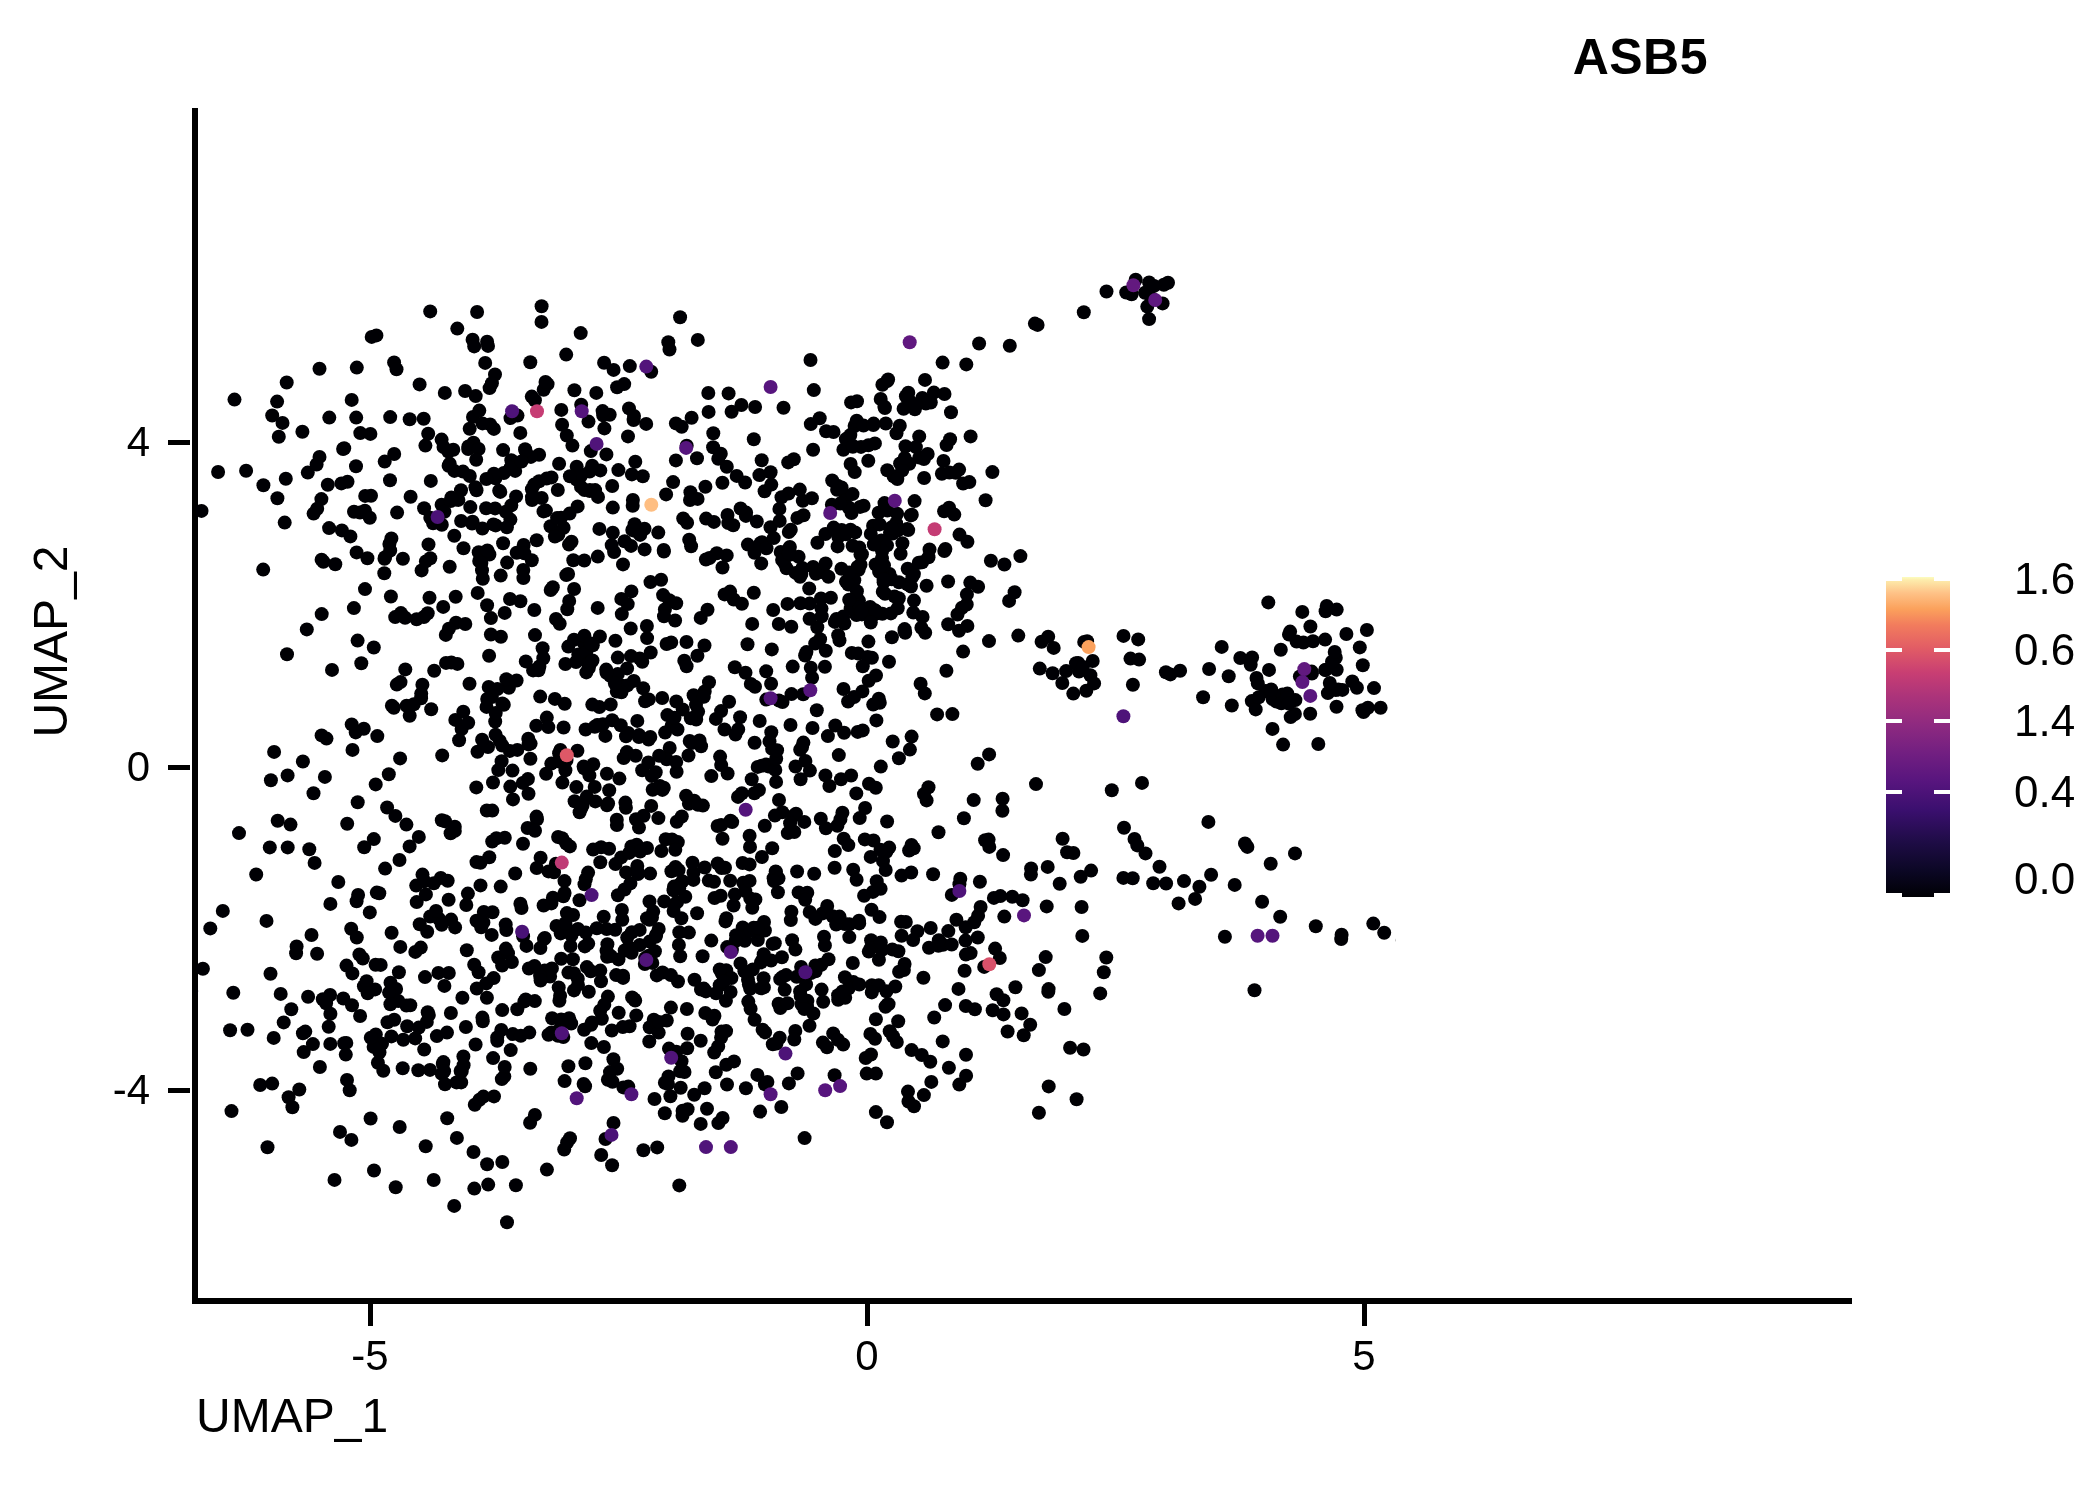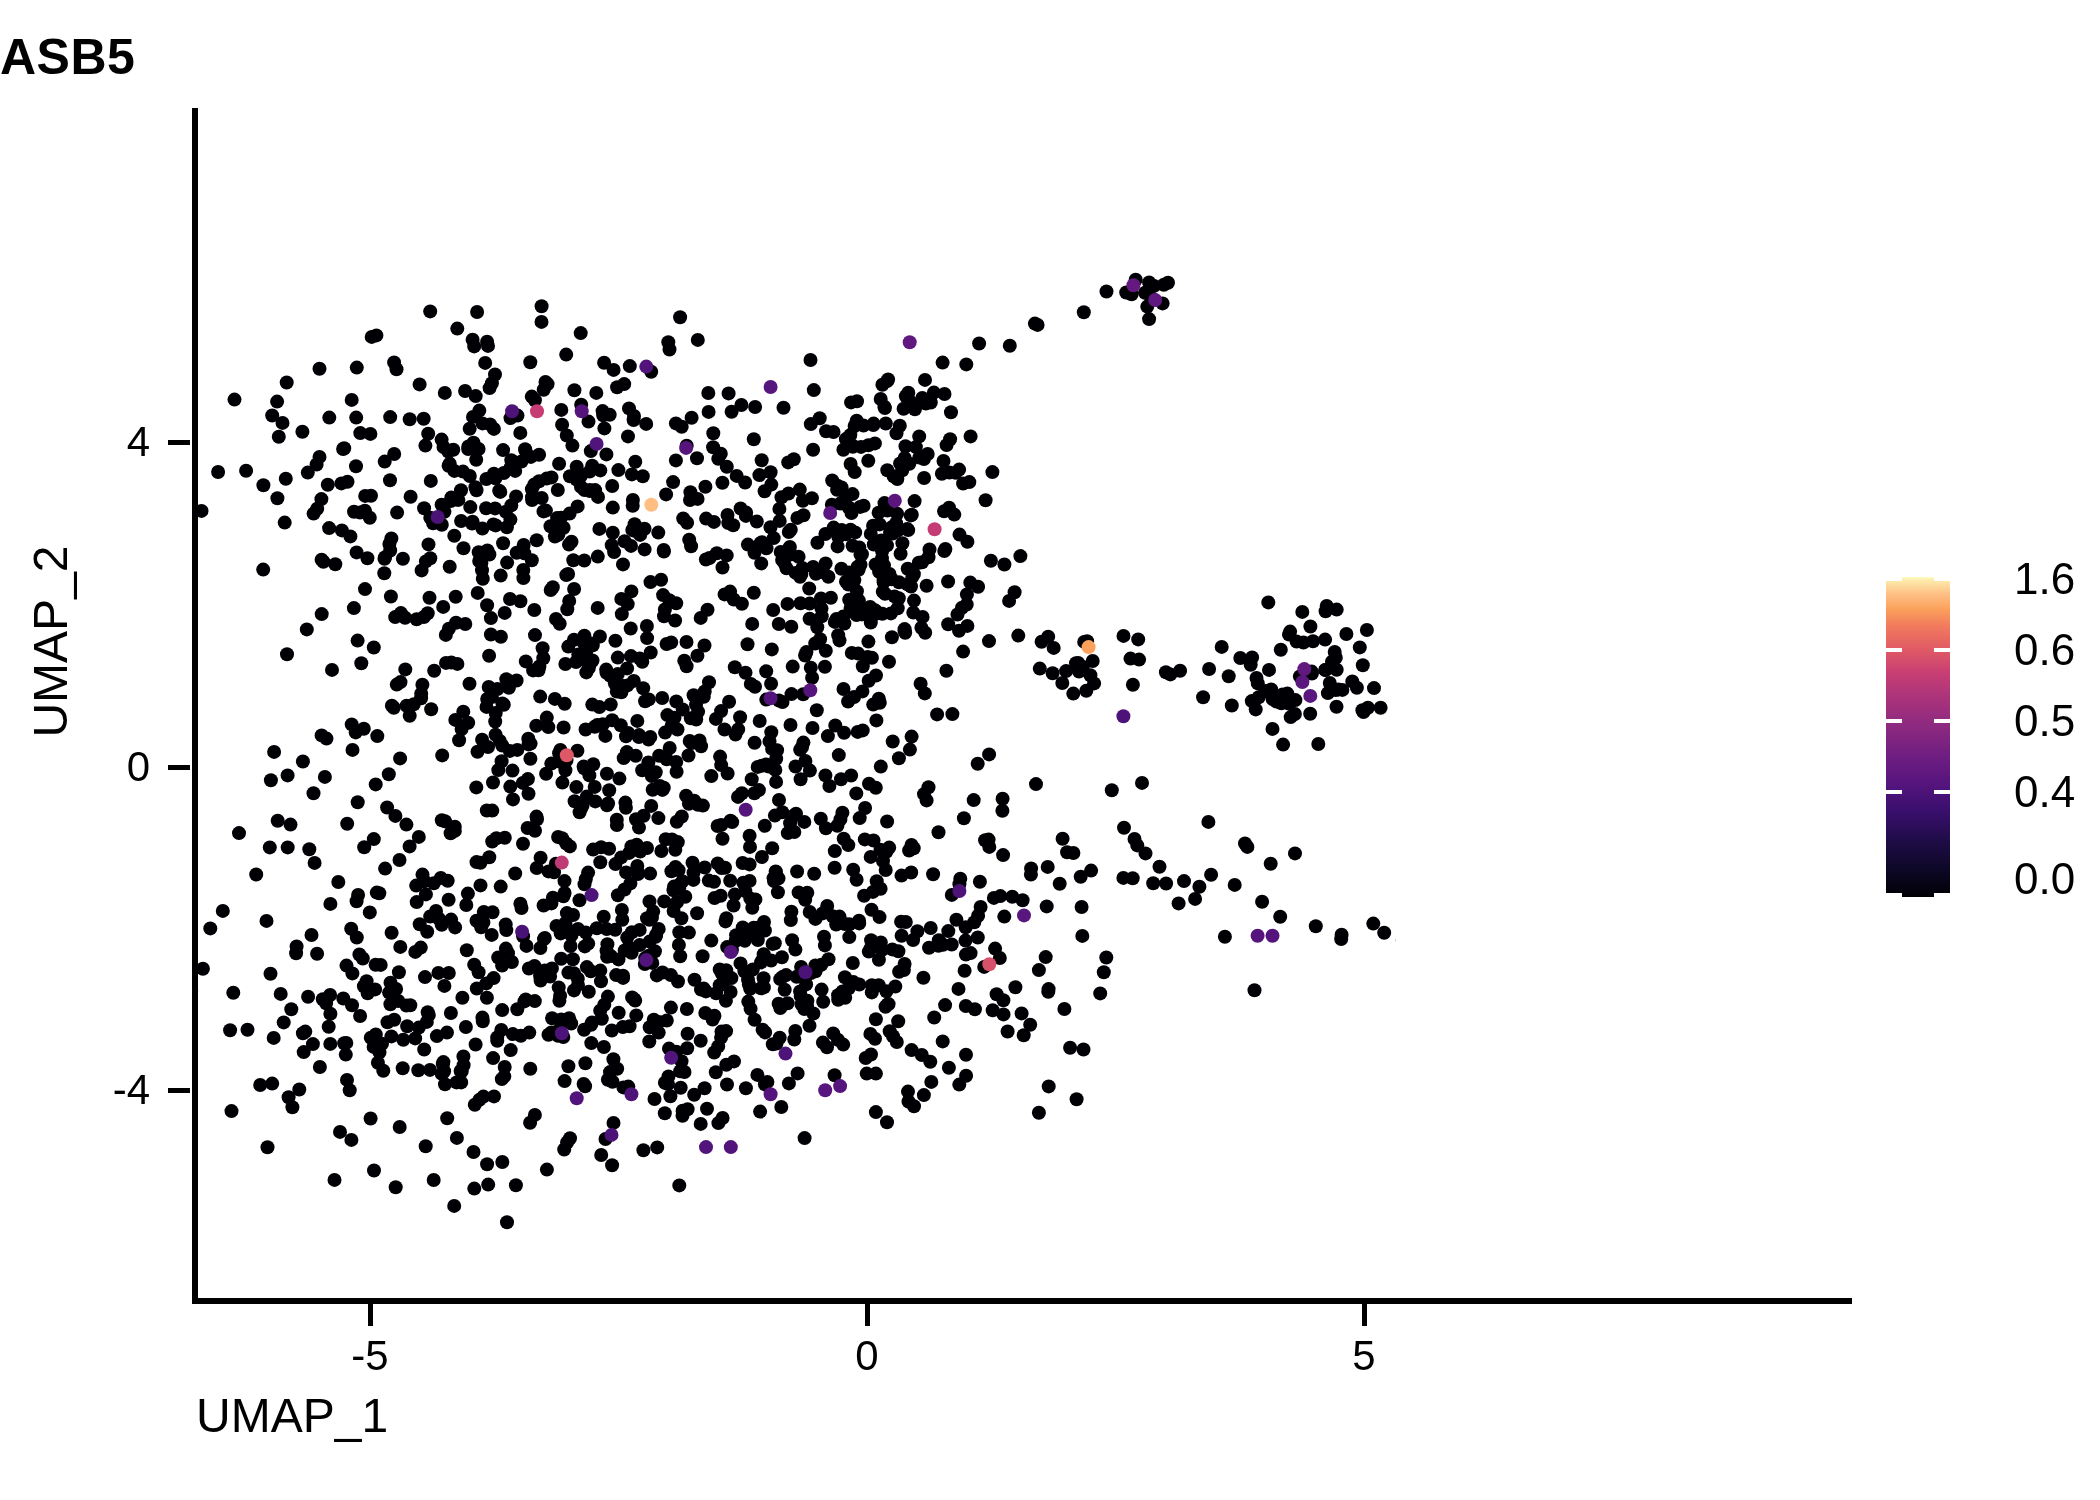--- a/index.html
+++ b/index.html
@@ -3,21 +3,21 @@
 <meta charset="utf-8">
 <style>
   html,body{margin:0;padding:0;background:#ffffff;}
   body{width:2100px;height:1500px;overflow:hidden;
        font-family:"Liberation Sans", sans-serif;color:#000;}
   #root{position:relative;width:2100px;height:1500px;background:#fff;}
 
   
   .title{
     position:absolute;left:0;top:28px;width:1700px;
-    text-align:left;font-size:50px;font-weight:bold;letter-spacing:0.5px;
+    text-align:right;font-size:50px;font-weight:bold;letter-spacing:0.5px;padding-left:8px;
   }
 
   
   #panel{position:absolute;left:196px;top:108px;width:1200px;height:1192px;}
   #scatter{position:absolute;left:0;top:0;width:1200px;height:1192px;}
 
   
   .axis-y{position:absolute;left:192px;top:108px;width:6px;height:1196px;background:#000;}
   .axis-x{position:absolute;left:192px;top:1298px;width:1660px;height:6px;background:#000;}
 
@@ -2363,18 +2363,18 @@
         <i class="l"></i>
         <i class="r"></i>
       </div>
     <div class="cb-tick" style="top:316px">
         <i class="l"></i>
         <i class="r"></i>
       </div>
 
     <div class="cb-lab" style="top:  2px">1.6</div>
     <div class="cb-lab" style="top: 73px">0.6</div>
-    <div class="cb-lab" style="top:144px">0.5</div>
+    <div class="cb-lab" style="top:144px">1.4</div>
     <div class="cb-lab" style="top:215px">0.4</div>
     <div class="cb-lab" style="top:302px">0.0</div>
   </div>
 
 </div>
 
 </body></html>

